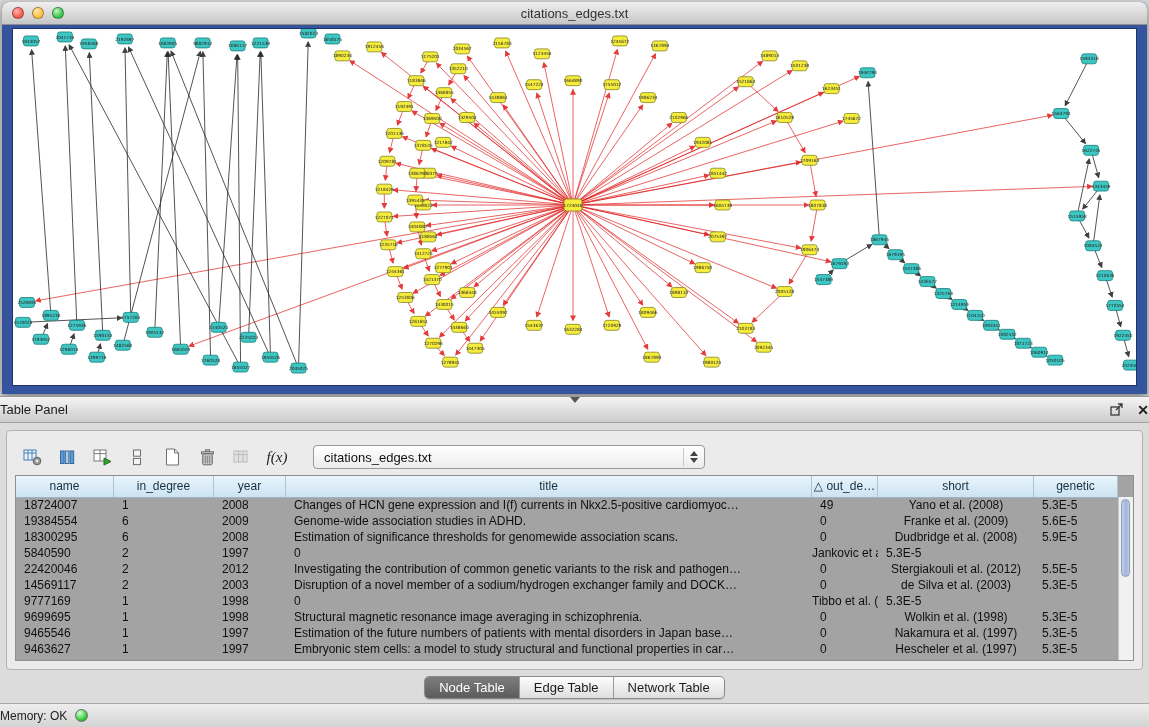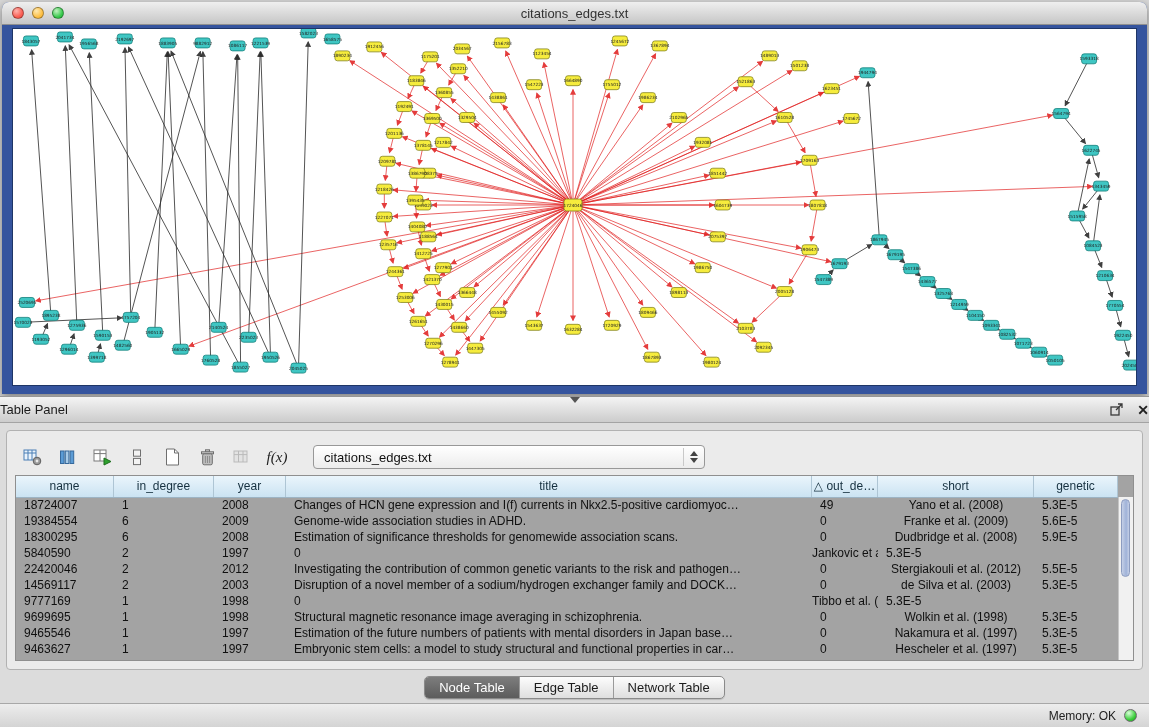--- a/index.html
+++ b/index.html
@@ -119,22 +119,22 @@
   }
   .tab{
     font-size:13px;color:#1c1c1c;padding:3px 14px;border-right:1px solid #9a9a9a;white-space:nowrap;
   }
   .tab:last-child{border-right:none;}
   .tab.sel{background:linear-gradient(var(--tab-selected,#7d7d7d),#5c5c5c);color:#fff;}
   
   .statusbar{
     position:absolute;bottom:0;left:0;width:1149px;height:24px;
     background:linear-gradient(#ededed,#d4d4d4);border-top:1px solid #a8a8a8;
-    display:flex;align-items:center;justify-content:flex-end;gap:8px;
-    padding-right:12px;box-sizing:border-box;font-size:12px;color:#222;
+    display:flex;align-items:center;gap:8px;
+    padding-right:0;box-sizing:border-box;font-size:12px;color:#222;
   }
   .led{
     width:13px;height:13px;border-radius:50%;box-sizing:border-box;border:1px solid #6b6b6b;
     background:radial-gradient(circle at 35% 28%,#d9ffd9,var(--status-green,#3ecf3e) 60%,#169416);
   }
 </style>
 </head>
 <body>
 
 <div class="net-window">

